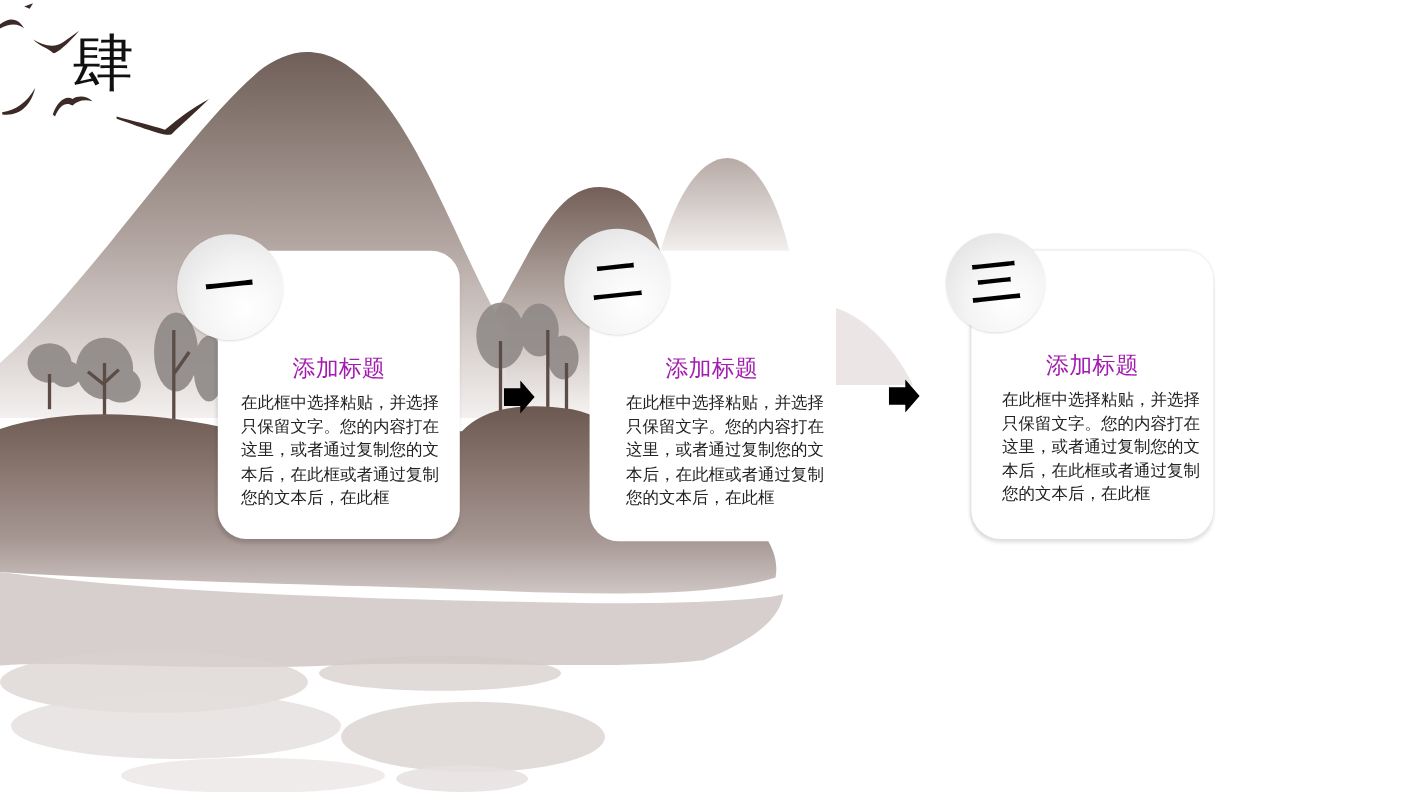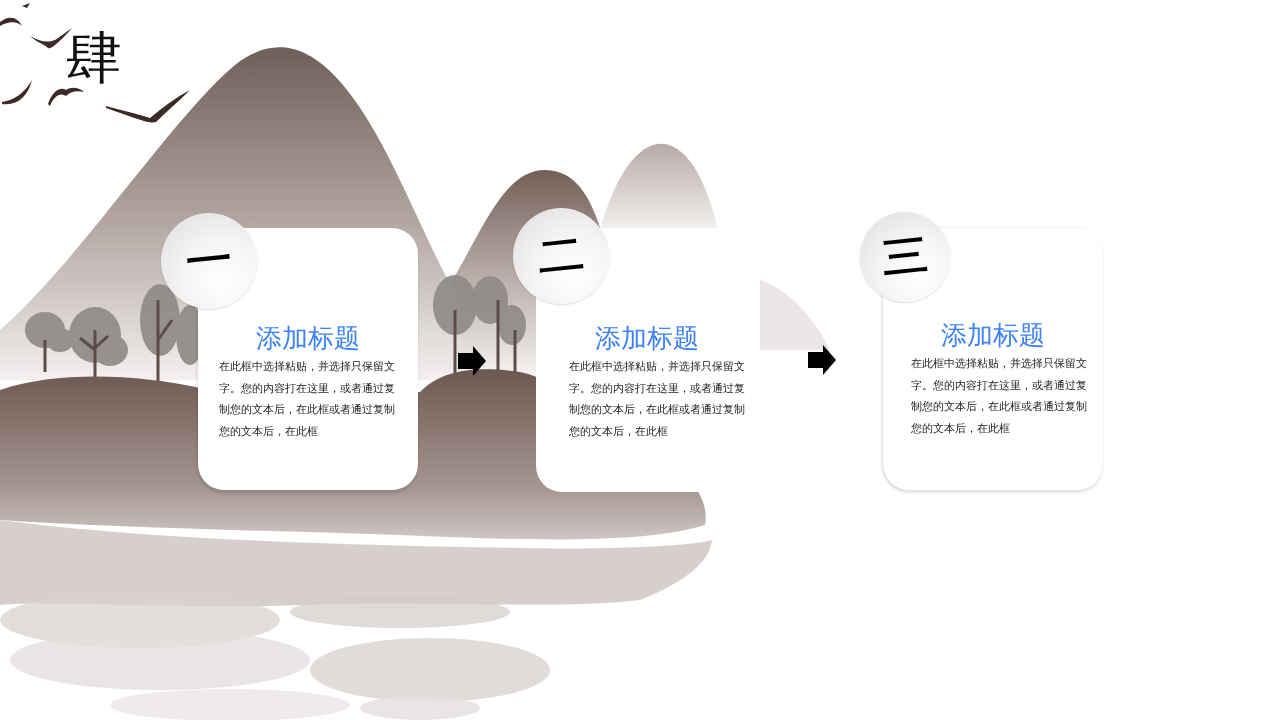--- a/index.html
+++ b/index.html
@@ -4,22 +4,22 @@
 <style>
   html, body { margin:0; padding:0; }
   body { width:1280px; height:720px; position:relative; overflow:hidden; background:#ffffff; font-family:"DejaVu Sans","Liberation Sans",sans-serif; }
   svg.scene { position:absolute; left:0; top:0; width:1280px; height:720px; }
 
   .title-wrap { position:absolute; left:66px; top:28px; display:flex; align-items:flex-end; }
   .title-num { font-family:"DejaVu Serif","Liberation Serif",serif; font-size:56px; line-height:60px; color:#111; margin-right:22px; }
   .title-text { font-family:"DejaVu Serif","Liberation Serif",serif; font-size:38px; line-height:56px; color:#1a1a1a; letter-spacing:1px; padding-bottom:2px; }
 
   .card { position:absolute; background:#fff; border-radius:26px; box-shadow: 0 4px 3px rgba(0,0,0,0.08), -2px 2px 3px rgba(0,0,0,0.05); }
-  .card-title { position:absolute; left:0; width:100%; text-align:center; font-size:26px; color:#3b82f6; font-weight:300; }
-  .card-body { position:absolute; font-size:11px; line-height:21.5px; color:#222; }
+  .card-title { position:absolute; left:0; width:100%; text-align:center; font-size:21px; color:#a21caf; font-weight:300; }
+  .card-body { position:absolute; font-size:15px; line-height:21.5px; color:#222; }
 
   .badge { position:absolute; width:96px; height:96px; border-radius:50%;
            background:radial-gradient(circle at 65% 70%, #ffffff 0%, #f4f4f4 45%, #dcdcdc 100%);
            box-shadow: 0 1px 2px rgba(0,0,0,0.15); display:flex; align-items:center; justify-content:center; }
   .badge span { font-family:"DejaVu Serif","Liberation Serif",serif; font-weight:bold; font-size:46px; color:#000; transform:rotate(-6deg) scaleY(0.9); }
 </style>
 </head>
 <body>
 
 <svg class="scene" viewBox="0 0 1280 720">

